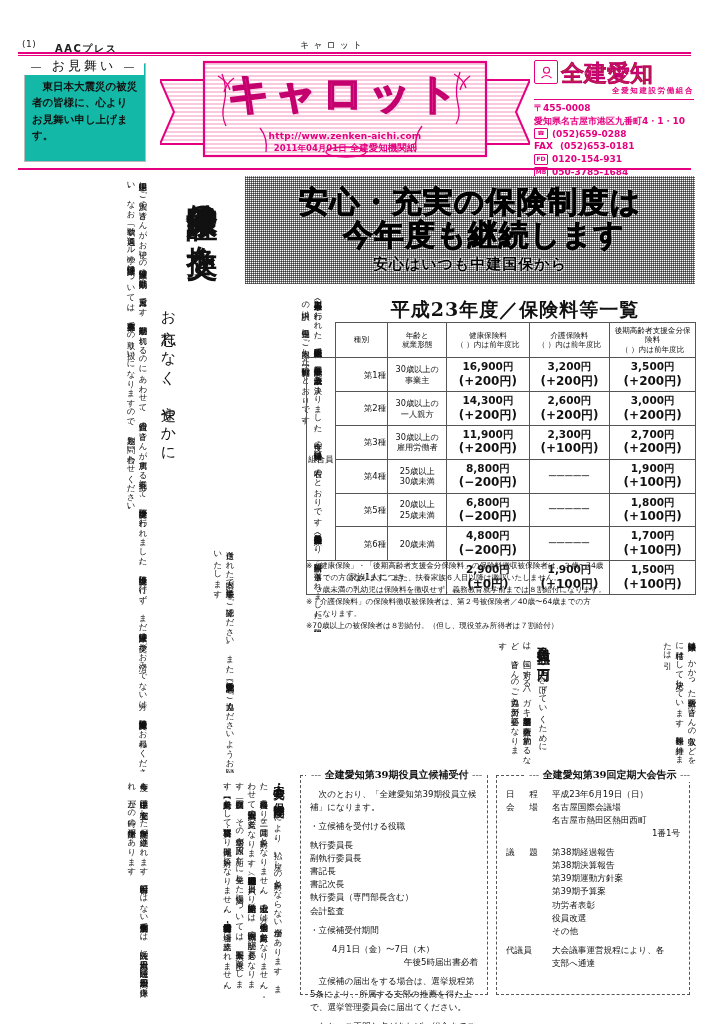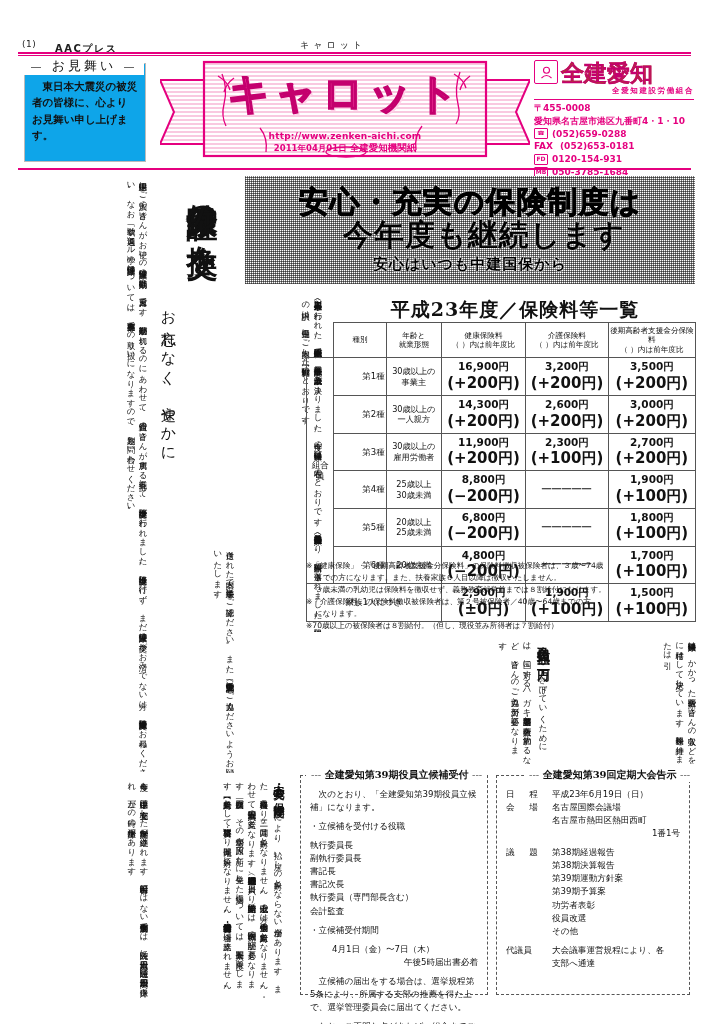--- a/index.html
+++ b/index.html
@@ -13,21 +13,21 @@
   
   .top-line{position:absolute;left:18px;top:52px;width:673px;height:2px;background:#e5007f;}
   .top-line2{position:absolute;left:18px;top:55px;width:673px;height:1px;background:#e5007f;}
   .pageno{position:absolute;left:22px;top:39px;font-size:9px;letter-spacing:.5px;color:#222;}
   .aacpress{position:absolute;left:55px;top:42px;font-size:10px;font-weight:bold;letter-spacing:1.5px;color:#222;}
   .carrot-small{position:absolute;left:300px;top:39px;font-size:9px;letter-spacing:4px;color:#222;}
 
   
   .omimai{
     position:absolute;left:24px;top:63px;width:120px;height:97px;
-    border:1px solid #bbb;background:#0ea5e9;
+    border:1px solid #bbb;background:#14b8a6;
   }
   .omimai-title{
     position:absolute;left:24px;top:57px;width:120px;text-align:center;
     font-size:13px;letter-spacing:3px;background:#fff;color:#111;
     font-family:"DejaVu Serif","Liberation Serif",serif;
   }
   .omimai-title .dash{color:#333;font-size:11px;}
   .omimai-body{
     padding:14px 7px 0 7px;font-size:10.5px;line-height:1.55;
     font-family:"DejaVu Serif","Liberation Serif",serif;font-weight:bold;color:#111;
@@ -119,21 +119,21 @@
       #ffffff;
     display:flex;flex-direction:column;align-items:center;justify-content:center;
   }
   .bh1{
     font-size:30px;font-weight:bold;color:#000;letter-spacing:1px;line-height:1.08;
     font-family:"DejaVu Sans","Liberation Sans",sans-serif;
     text-shadow:0 0 2px #fff,0 0 3px #fff;
     -webkit-text-stroke:1px #000;
   }
   .bh2{
-    font-size:30px;font-weight:normal;color:#000;letter-spacing:1px;line-height:1.08;
+    font-size:30px;font-weight:bold;color:#000;letter-spacing:1px;line-height:1.08;
     margin-left:28px;
     font-family:"DejaVu Sans","Liberation Sans",sans-serif;
     text-shadow:0 0 2px #fff,0 0 3px #fff;
     -webkit-text-stroke:1px #000;
   }
   .bh3{
     font-size:15px;font-weight:bold;color:#000;letter-spacing:1px;margin-top:4px;
     font-family:"DejaVu Serif","Liberation Serif",serif;
     text-shadow:0 0 2px #fff,0 0 3px #fff;
   }
@@ -156,21 +156,21 @@
     position:absolute;left:306px;top:322px;width:390px;
     border-collapse:collapse;font-size:8px;
     font-family:"DejaVu Sans","Liberation Sans",sans-serif;
   }
   table.rates td,table.rates th{
     border:.8px solid #555;text-align:center;vertical-align:middle;
     padding:2px 1px;font-weight:normal;line-height:1.25;
   }
   table.rates thead td{font-size:7.6px;padding:3px 1px;}
   table.rates td.money{font-size:10.5px;line-height:1.28;white-space:nowrap;font-weight:bold;}
-  table.rates td.money span{display:block;font-size:15px;}
+  table.rates td.money span{display:block;font-size:12px;}
   table.rates td.kind{font-size:8.5px;white-space:nowrap;padding-left:28px;}
   table.rates td.form{font-size:8.2px;line-height:1.3;}
   table.rates td.vlabel{font-size:8.5px;}
   table.rates td.blank{border:none;}
   .dashcell{letter-spacing:1px;font-size:9px;color:#444;}
 
   .notes{
     position:absolute;left:306px;top:560px;width:392px;
     font-size:7.6px;line-height:1.58;
     font-family:"DejaVu Sans","Liberation Sans",sans-serif;

